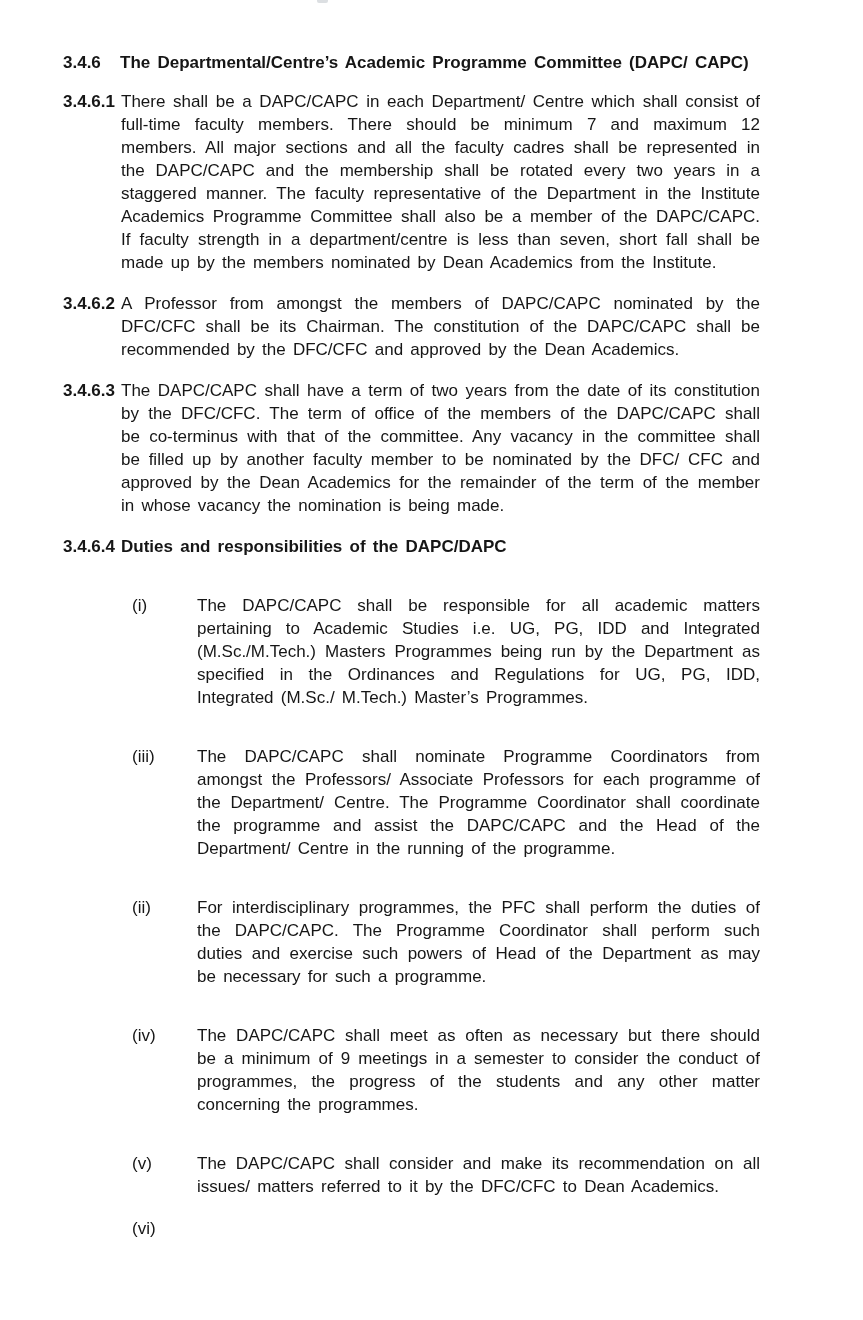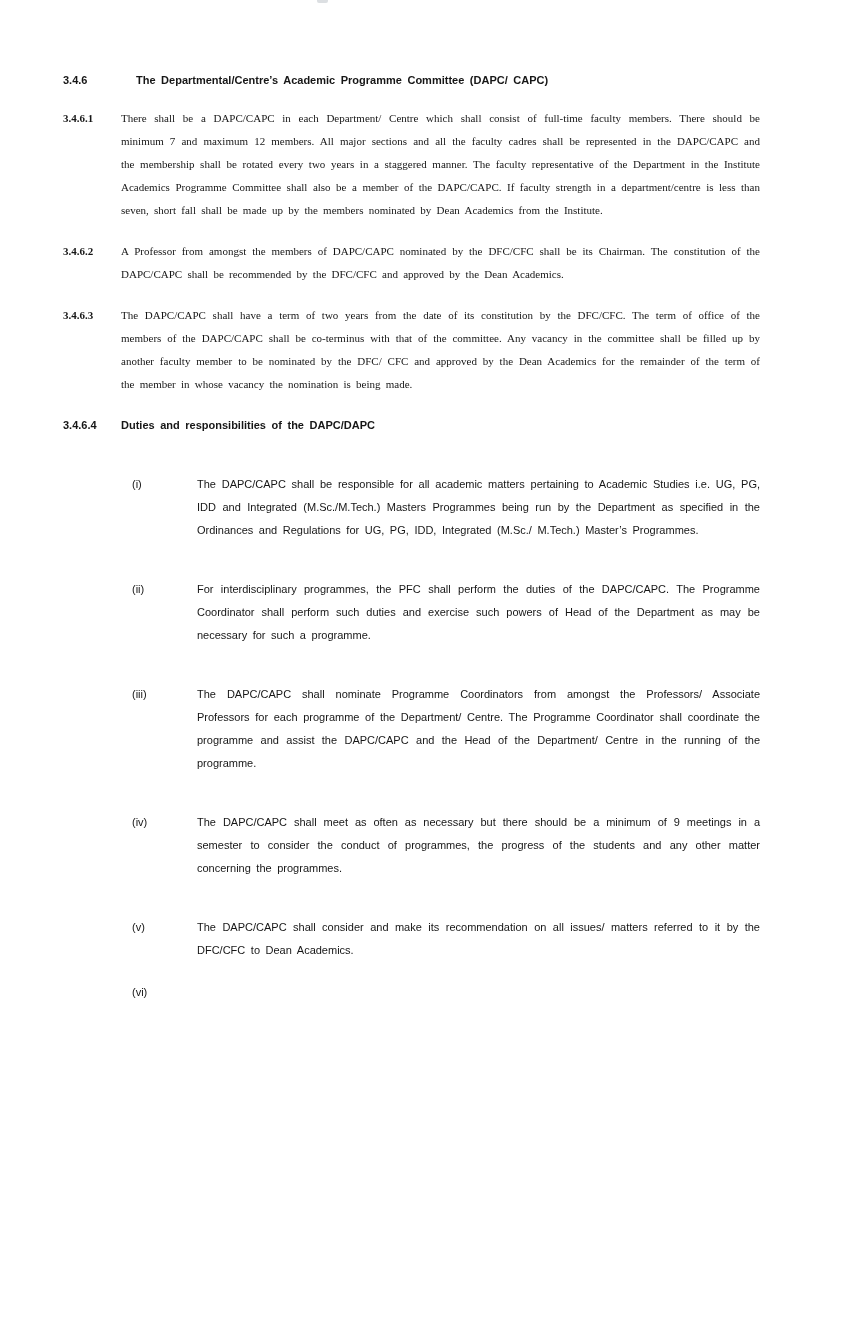--- a/index.html
+++ b/index.html
@@ -23,46 +23,45 @@
     left: 317px;
     top: 0;
     width: 11px;
     height: 3px;
     background: #dcdfe2;
     border-radius: 0 0 2px 2px;
   }
   .content {
     position: absolute;
     left: 63px;
-    top: 68px;
+    top: 51px;
     width: 697px;
-    font-size: 11px;
+    font-size: 17px;
     line-height: 23px;
     word-spacing: 2.5px;
   }
   .num {
     position: absolute;
     left: 0;
     top: 0;
     font-weight: bold;
     white-space: nowrap;
   }
   .h-block {
     position: relative;
     padding-left: 57px;
     line-height: 24px;
     margin-bottom: 15px;
     font-weight: bold;
   }
-  .h-block .txt { text-align: justify; margin-left: 16px; }
+  .h-block .txt { text-align: justify; }
   .p-block {
     position: relative;
     padding-left: 58px;
     margin-bottom: 18px;
-    font-family: Liberation Serif, serif;
   }
   .p-block .txt { text-align: justify; }
   .sub-block {
     position: relative;
     padding-left: 58px;
     margin-bottom: 10px;
     font-weight: bold;
   }
   .duty {
     position: relative;
@@ -110,27 +109,27 @@
       <span class="num">3.4.6.4</span>
       <div class="txt">Duties and responsibilities of the DAPC/DAPC</div>
     </div>
 
     <div class="duty">
       <span class="duty-label">(i)</span>
       <div class="duty-text">The DAPC/CAPC shall be responsible for all academic matters pertaining to Academic Studies i.e. UG, PG, IDD and Integrated (M.Sc./M.Tech.) Masters Programmes being run by the Department as specified in the Ordinances and Regulations for UG, PG, IDD, Integrated  (M.Sc./ M.Tech.) Master’s Programmes.</div>
     </div>
 
     <div class="duty">
-      <span class="duty-label">(ii)</span>
-      <div class="duty-text">For interdisciplinary programmes, the PFC shall perform the duties of the DAPC/CAPC. The Programme Coordinator shall perform such duties and exercise such powers of Head of the Department as may be necessary for such a programme.</div>
+      <span class="duty-label">(iii)</span>
+      <div class="duty-text">The DAPC/CAPC shall nominate Programme Coordinators from amongst the Professors/ Associate Professors for each programme of the Department/ Centre. The Programme Coordinator shall coordinate the programme and assist the DAPC/CAPC and the Head of the Department/ Centre in the running of the programme.</div>
     </div>
 
     <div class="duty">
-      <span class="duty-label">(iii)</span>
-      <div class="duty-text">The DAPC/CAPC shall nominate Programme Coordinators from amongst the Professors/ Associate Professors for each programme of the Department/ Centre. The Programme Coordinator shall coordinate the programme and assist the DAPC/CAPC and the Head of the Department/ Centre in the running of the programme.</div>
+      <span class="duty-label">(ii)</span>
+      <div class="duty-text">For interdisciplinary programmes, the PFC shall perform the duties of the DAPC/CAPC. The Programme Coordinator shall perform such duties and exercise such powers of Head of the Department as may be necessary for such a programme.</div>
     </div>
 
     <div class="duty">
       <span class="duty-label">(iv)</span>
       <div class="duty-text">The DAPC/CAPC shall meet as often as necessary but there should be a minimum of 9 meetings in a semester to consider the conduct of programmes, the progress of the students and any other matter concerning the programmes.</div>
     </div>
 
     <div class="duty">
       <span class="duty-label">(v)</span>
       <div class="duty-text">The DAPC/CAPC shall consider and make its recommendation on all issues/ matters referred to it by the DFC/CFC to Dean Academics.</div>

